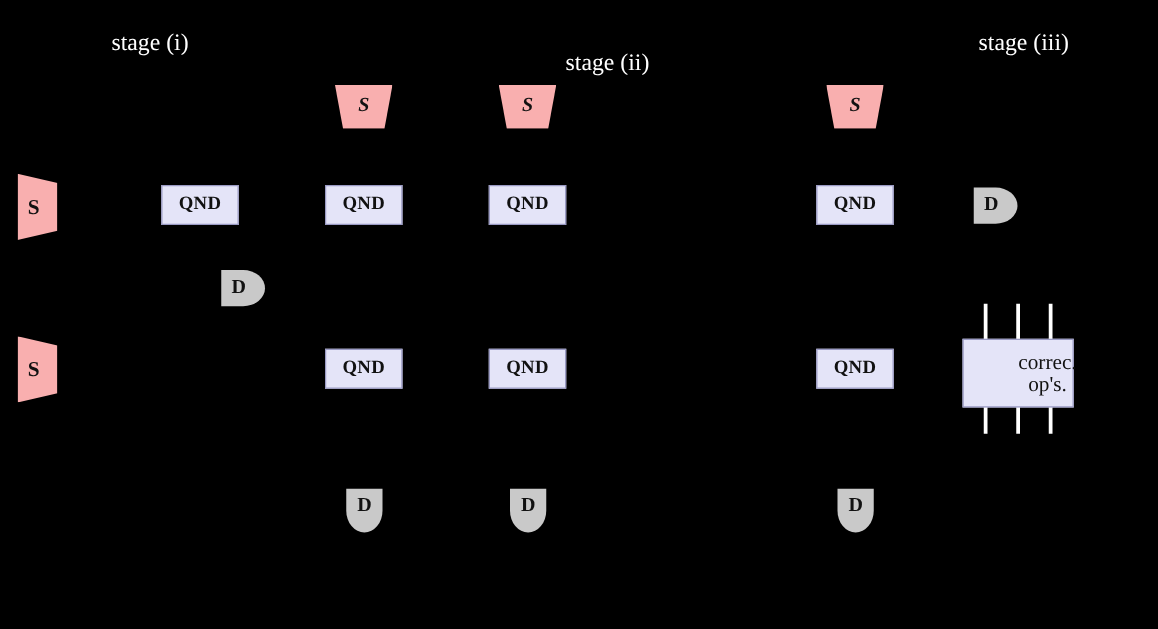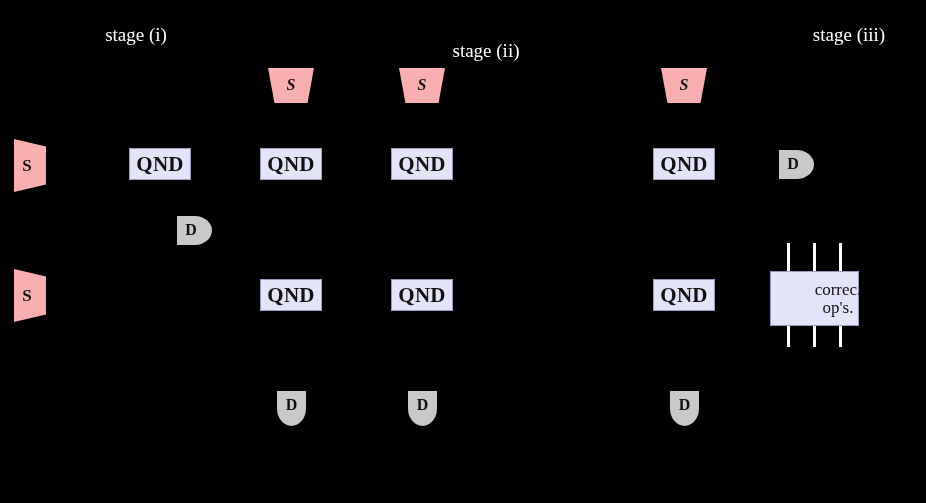--- a/index.html
+++ b/index.html
@@ -36,21 +36,21 @@
     font-family: "Liberation Serif", "DejaVu Serif", serif;
     font-size: 19px;
     white-space: nowrap;
     transform: translateX(-50%);
   }
 
   
   .qnd {
     background: #e4e4f8;
     border: 1px solid #9a9ac4;
-    font-size: 21px;
+    font-size: 15px;
     font-weight: 700;
     letter-spacing: 0.2px;
   }
 
   
   .corr-box {
     background: #e4e4f8;
     border: 1px solid #9a9ac4;
     font-size: 17px;
     flex-direction: column;
@@ -95,23 +95,23 @@
     border-radius: 0 0 50% 50% / 0 0 50% 50%;
     font-size: 16px;
     font-weight: 700;
     padding-bottom: 7px;
   }
 </style>
 </head>
 <body>
 
 <div id="canvas">
-    <div class="stage-label" style="left: 136px; top: 24px;">stage (i)</div>
+    <div class="stage-label" style="left: 120px; top: 24px;">stage (i)</div>
     <div class="stage-label" style="left: 486px; top: 40px;">stage (ii)</div>
-    <div class="stage-label" style="left: 849px; top: 24px;">stage (iii)</div>
+    <div class="stage-label" style="left: 819px; top: 24px;">stage (iii)</div>
     <div class="node src-right" style="left: 14px; top: 139px; width: 32px; height: 53px;">S</div>
     <div class="node src-right" style="left: 14px; top: 269px; width: 32px; height: 53px;">S</div>
     <div class="node src-down" style="left: 268px; top: 68px; width: 46px; height: 35px;">S</div>
     <div class="node src-down" style="left: 399px; top: 68px; width: 46px; height: 35px;">S</div>
     <div class="node src-down" style="left: 661px; top: 68px; width: 46px; height: 35px;">S</div>
     <div class="node qnd" style="left: 129px; top: 148px; width: 62px; height: 32px;">QND</div>
     <div class="node qnd" style="left: 260px; top: 148px; width: 62px; height: 32px;">QND</div>
     <div class="node qnd" style="left: 391px; top: 148px; width: 62px; height: 32px;">QND</div>
     <div class="node qnd" style="left: 653px; top: 148px; width: 62px; height: 32px;">QND</div>
     <div class="node qnd" style="left: 260px; top: 279px; width: 62px; height: 32px;">QND</div>

